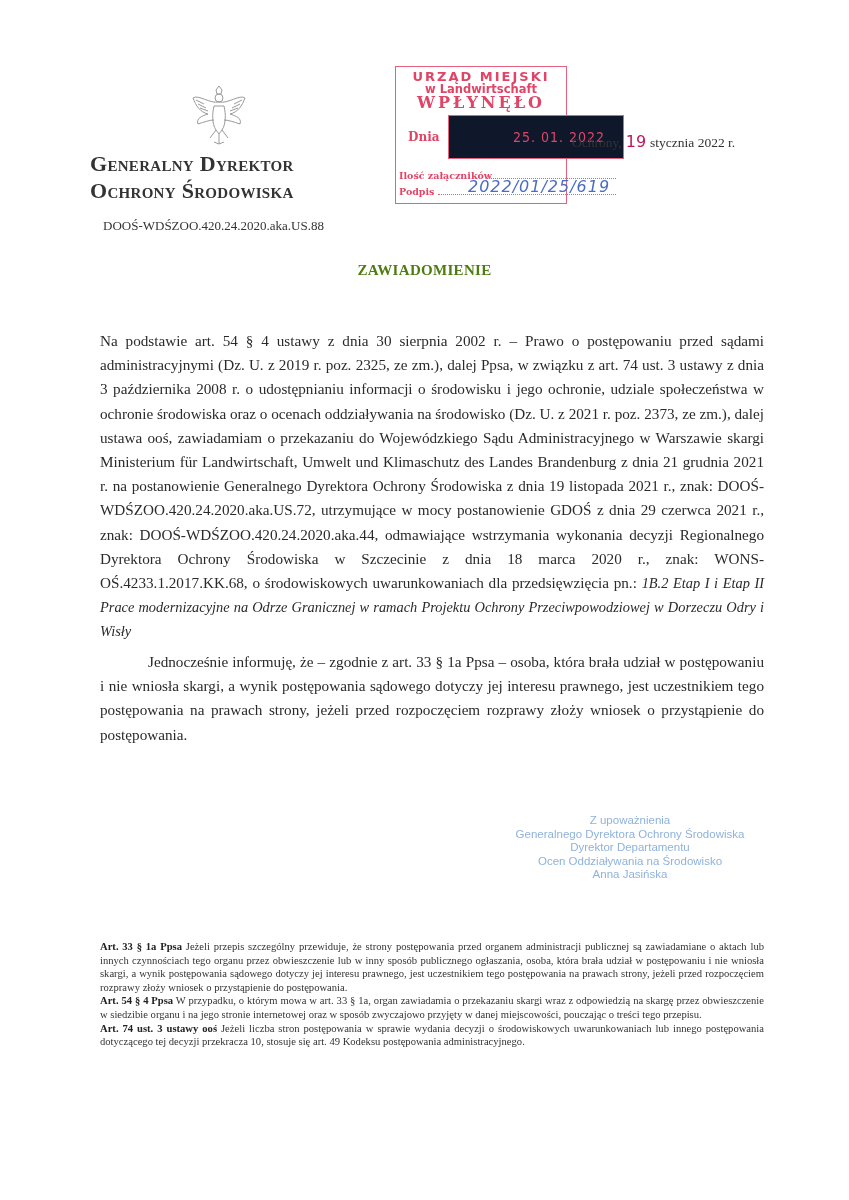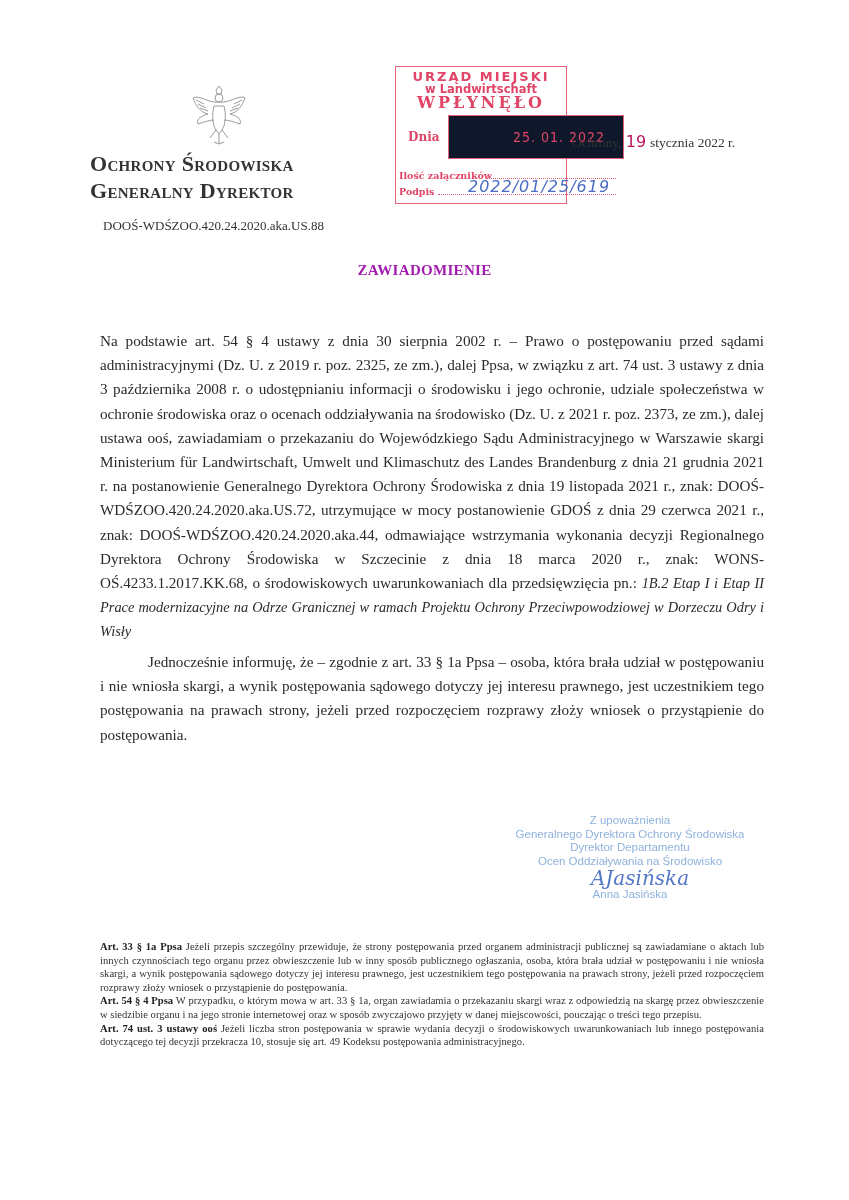--- a/index.html
+++ b/index.html
@@ -23,21 +23,21 @@
   .stamp .att { position: absolute; left: 3px; top: 103px; font-size: 9.5px; font-weight: bold; font-family: "DejaVu Serif", serif; }
   .stamp .sig { position: absolute; left: 3px; top: 119px; font-size: 9.5px; font-weight: bold; font-family: "DejaVu Serif", serif; }
   .stamp .dots1 { position: absolute; left: 90px; top: 111px; width: 130px; border-bottom: 1px dotted #e5607a; }
   .stamp .dots2 { position: absolute; left: 42px; top: 127px; width: 178px; border-bottom: 1px dotted #e5607a; }
   .stamp .handwritten { position: absolute; left: 72px; top: 110px; font-size: 16px; color: #4b6cc4;
                         font-family: "DejaVu Sans", sans-serif; font-style: italic; letter-spacing: 1px; white-space: nowrap; }
 
   .place-date { position: absolute; left: 572px; top: 132px; font-size: 13.5px; color: #333; white-space: nowrap; }
   .place-date .hand { color: #be185d; font-family: "DejaVu Sans", sans-serif; font-size: 16px; padding: 0 4px; }
 
-  .title { position: absolute; left: 0; right: 0; top: 262px; text-align: center; font-weight: bold; font-size: 15px; letter-spacing: 0.3px; color: #a21caf; }
+  .title { position: absolute; left: 0; right: 0; top: 262px; text-align: center; font-weight: bold; font-size: 15px; letter-spacing: 0.3px; color: #4d7c0f; }
 
   .body-text { position: absolute; left: 100px; width: 664px; font-size: 15.2px; line-height: 24.2px; text-align: justify; color: #2a2a2a; }
   .p1 { top: 290px; margin-top: 39px; }
   .p1 i { font-size: 14.4px; }
   .p2 { top: 650px; text-indent: 48px; }
 
   .signature { position: absolute; left: 490px; top: 814px; width: 280px; text-align: center;
                font-family: "Liberation Sans", sans-serif; font-size: 11.5px; line-height: 13.5px; color: #8fb2dc; }
   .signature .scrawl { font-family: "DejaVu Serif", serif; font-style: italic; font-size: 20px; color: #5577c8; line-height: 20px; margin-left: 20px; }
 
@@ -55,22 +55,22 @@
     <ellipse cx="29" cy="14" rx="4" ry="4"></ellipse>
     <path d="M29 18 C20 20 8 10 3 14 C6 22 10 28 18 30 C12 32 6 34 8 40 C14 38 20 36 24 36"></path>
     <path d="M29 18 C38 20 50 10 55 14 C52 22 48 28 40 30 C46 32 52 34 50 40 C44 38 38 36 34 36"></path>
     <path d="M24 22 C22 30 22 40 26 46 L29 50 L32 46 C36 40 36 30 34 22 Z"></path>
     <path d="M26 46 L20 54 M32 46 L38 54 M29 50 L29 60 M24 58 L29 60 L34 58"></path>
     <path d="M6 16 l8 4 M8 20 l8 4 M10 24 l8 3 M52 16 l-8 4 M50 20 l-8 4 M48 24 l-8 3"></path>
   </g>
 </svg>
 
 <div class="org-name">
+  <span>Generalny Dyrektor</span>
   <span>Ochrony Środowiska</span>
-  <span>Generalny Dyrektor</span>
 </div>
 <div class="ref">DOOŚ-WDŚZOO.420.24.2020.aka.US.88</div>
 
 <div class="stamp">
   <div class="l1">URZĄD MIEJSKI</div>
   <div class="l2">w Landwirtschaft</div>
   <div class="l3">WPŁYNĘŁO</div>
   <div class="dnia-label">Dnia</div>
   <div class="date-box">25. 01. 2022</div>
   <div class="att">Ilość załączników</div>
@@ -88,21 +88,20 @@
 
 <div class="body-text p1"><span>Na podstawie art. 54 § 4 ustawy z dnia 30 sierpnia 2002 r. – Prawo o postępowaniu przed sądami administracyjnymi (Dz. U. z 2019 r. poz. 2325, ze zm.), dalej Ppsa, w związku z art. 74 ust. 3 ustawy z dnia 3 października 2008 r. o udostępnianiu informacji o środowisku i jego ochronie, udziale społeczeństwa w ochronie środowiska oraz o ocenach oddziaływania na środowisko (Dz. U. z 2021 r. poz. 2373, ze zm.), dalej ustawa ooś, zawiadamiam o przekazaniu do Wojewódzkiego Sądu Administracyjnego w Warszawie skargi Ministerium für Landwirtschaft, Umwelt und Klimaschutz des Landes Brandenburg z dnia 21 grudnia 2021 r. na postanowienie Generalnego Dyrektora Ochrony Środowiska z dnia 19 listopada 2021 r., znak: DOOŚ-WDŚZOO.420.24.2020.aka.US.72, utrzymujące w mocy postanowienie GDOŚ z dnia 29 czerwca 2021 r., znak: DOOŚ-WDŚZOO.420.24.2020.aka.44, odmawiające wstrzymania wykonania decyzji Regionalnego Dyrektora Ochrony Środowiska w Szczecinie z dnia 18 marca 2020 r., znak: WONS-OŚ.4233.1.2017.KK.68, o środowiskowych uwarunkowaniach dla przedsięwzięcia pn.: </span><i>1B.2 Etap I i Etap II Prace modernizacyjne na Odrze Granicznej w ramach Projektu Ochrony Przeciwpowodziowej w Dorzeczu Odry i Wisły</i></div>
 
 <div class="body-text p2">Jednocześnie informuję, że – zgodnie z art. 33 § 1a Ppsa – osoba, która brała udział w postępowaniu i nie wniosła skargi, a wynik postępowania sądowego dotyczy jej interesu prawnego, jest uczestnikiem tego postępowania na prawach strony, jeżeli przed rozpoczęciem rozprawy złoży wniosek o przystąpienie do postępowania.</div>
 
 <div class="signature">
   <div>Z upoważnienia</div>
   <div>Generalnego Dyrektora Ochrony Środowiska</div>
   <div>Dyrektor Departamentu</div>
   <div>Ocen Oddziaływania na Środowisko</div>
-  <div class="scrawl">AJasińska</div>
   <div>Anna Jasińska</div>
 </div>
 
 <div class="footnotes">
   <p><b>Art. 33 § 1a Ppsa</b><span> Jeżeli przepis szczególny przewiduje, że strony postępowania przed organem administracji publicznej są zawiadamiane o aktach lub innych czynnościach tego organu przez obwieszczenie lub w inny sposób publicznego ogłaszania, osoba, która brała udział w postępowaniu i nie wniosła skargi, a wynik postępowania sądowego dotyczy jej interesu prawnego, jest uczestnikiem tego postępowania na prawach strony, jeżeli przed rozpoczęciem rozprawy złoży wniosek o przystąpienie do postępowania.</span></p>
   <p><b>Art. 54 § 4 Ppsa</b><span> W przypadku, o którym mowa w art. 33 § 1a, organ zawiadamia o przekazaniu skargi wraz z odpowiedzią na skargę przez obwieszczenie w siedzibie organu i na jego stronie internetowej oraz w sposób zwyczajowo przyjęty w danej miejscowości, pouczając o treści tego przepisu.</span></p>
   <p><b>Art. 74 ust. 3 ustawy ooś</b><span> Jeżeli liczba stron postępowania w sprawie wydania decyzji o środowiskowych uwarunkowaniach lub innego postępowania dotyczącego tej decyzji przekracza 10, stosuje się art. 49 Kodeksu postępowania administracyjnego.</span></p>
 </div>
 
 </body></html>

